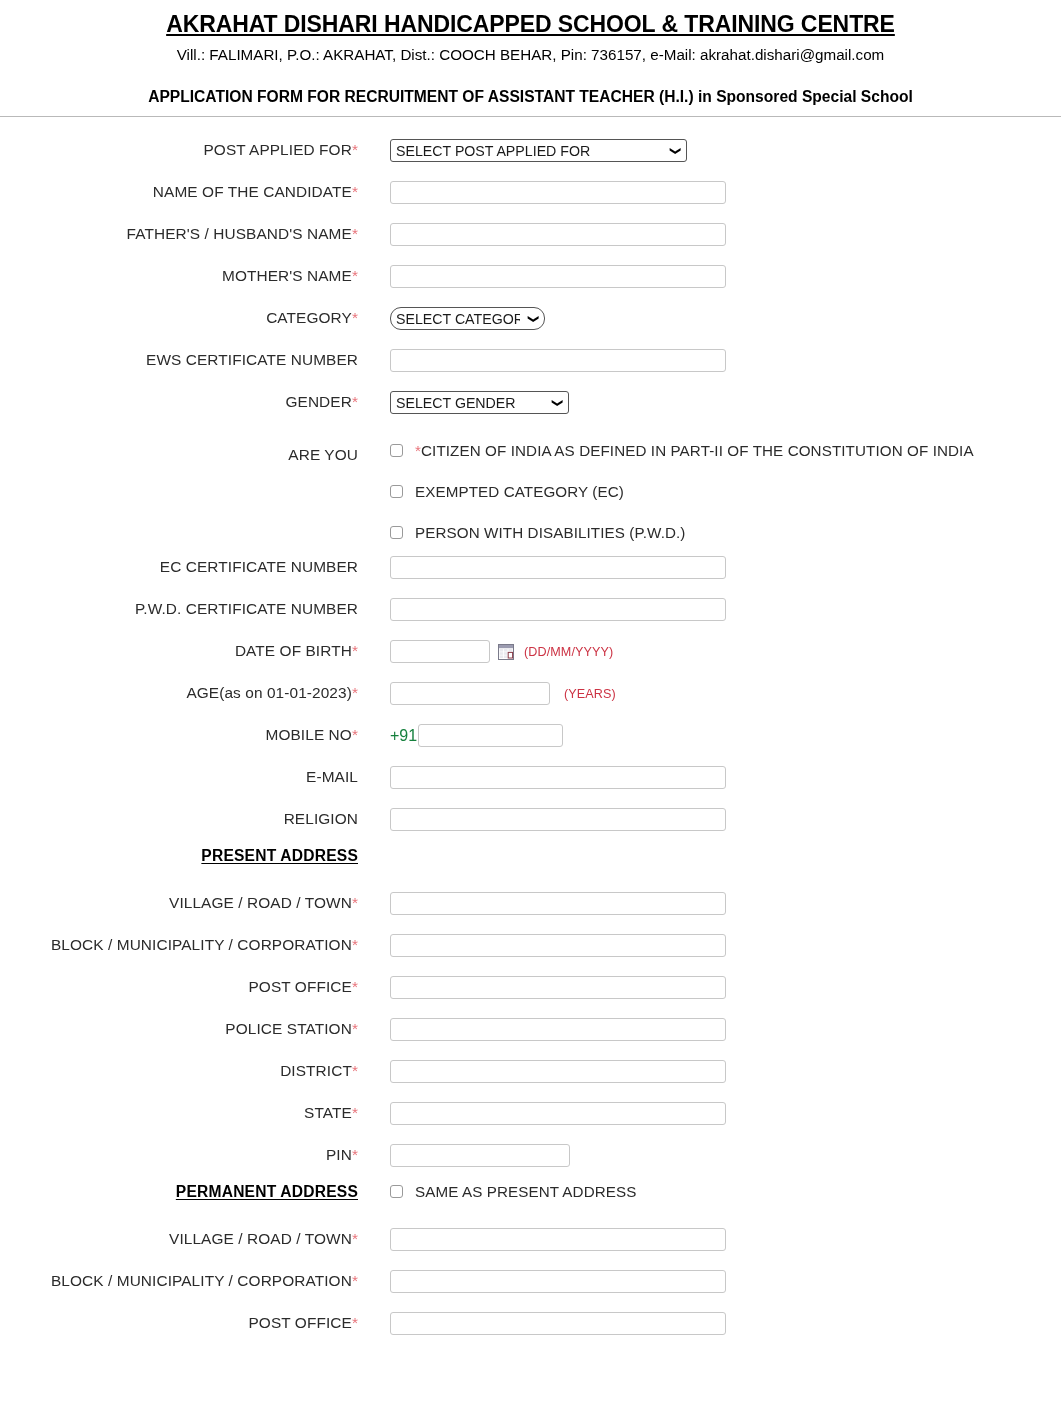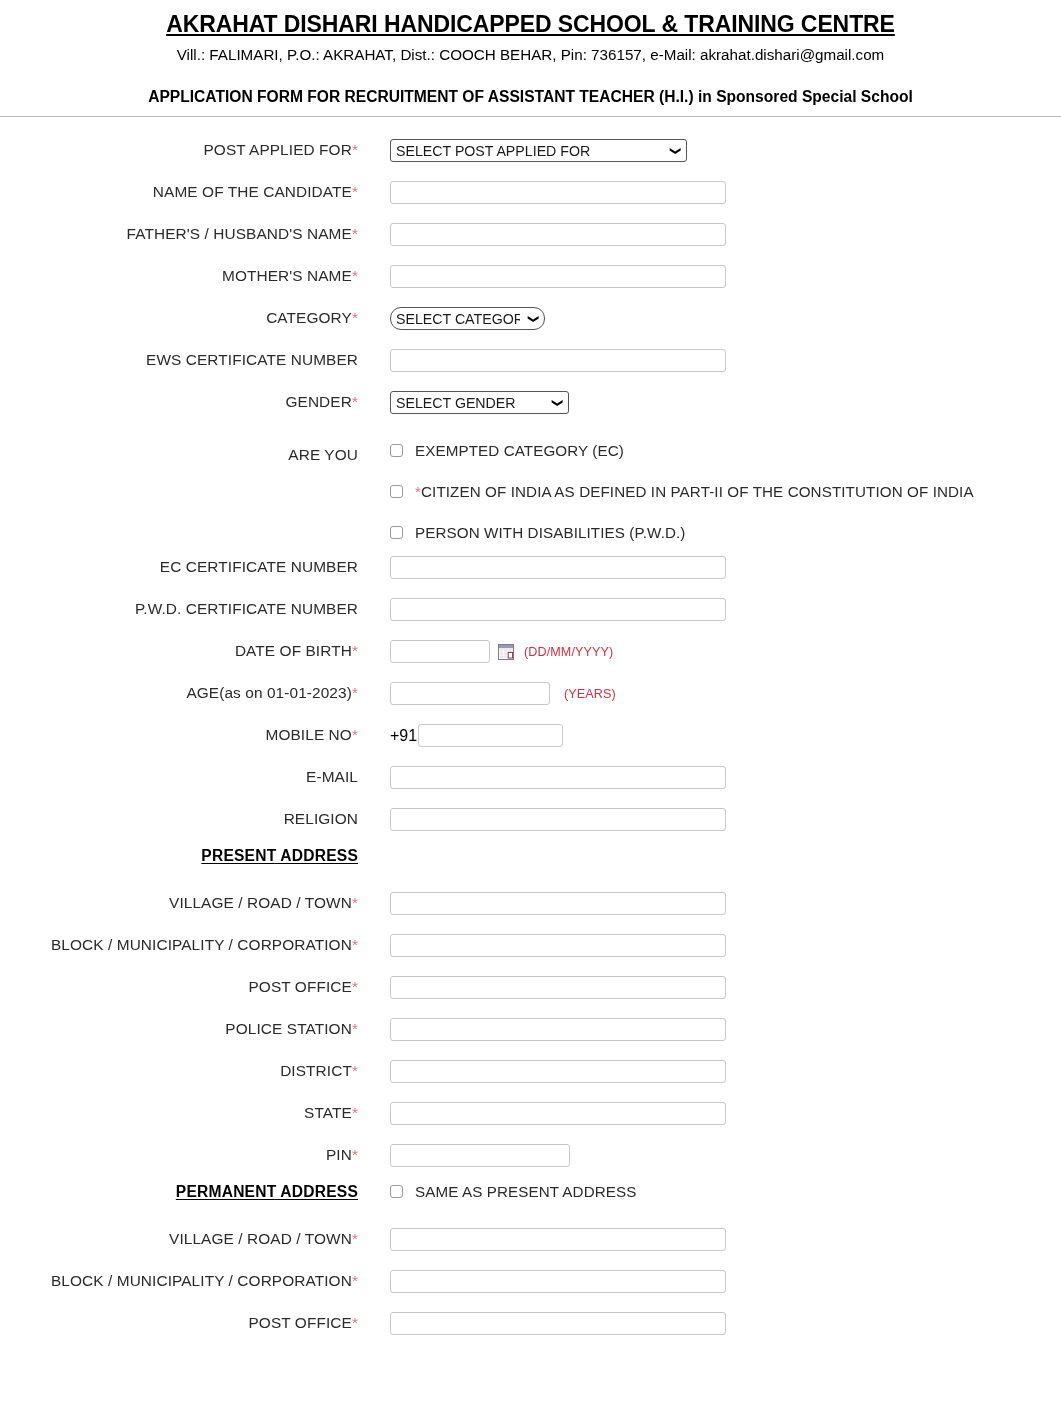--- a/index.html
+++ b/index.html
@@ -143,21 +143,21 @@
     font-size: 12.6px;
     margin-left: 10px;
     white-space: nowrap;
     letter-spacing: 0.1px;
   }
   .hint.age { margin-left: 14px; }
 
   
   .prefix {
     font-size: 16px;
-    color: #000000;
+    color: #15803d;
     margin-right: 1px;
     line-height: 1;
   }
 
   
   .cal-icon {
     width: 16px; height: 16px;
     margin-left: 8px;
     display: inline-block;
     flex: 0 0 16px;
@@ -291,26 +291,26 @@
       </span>
     </div>
   </div>
 
   <div class="row areyou-row">
     <div class="lbl" style="padding-top:16px;">ARE YOU</div>
     <div class="cb-stack">
 
       <div class="cb-line">
         <span class="cbox"></span>
-        <span class="cb-text">EXEMPTED CATEGORY (EC)</span>
+        <span class="cb-text"><span class="req">*</span><span>CITIZEN OF INDIA AS DEFINED IN PART-II OF THE CONSTITUTION OF INDIA</span></span>
       </div>
 
       <div class="cb-line">
         <span class="cbox"></span>
-        <span class="cb-text"><span class="req">*</span><span>CITIZEN OF INDIA AS DEFINED IN PART-II OF THE CONSTITUTION OF INDIA</span></span>
+        <span class="cb-text">EXEMPTED CATEGORY (EC)</span>
       </div>
 
       <div class="cb-line">
         <span class="cbox"></span>
         <span class="cb-text">PERSON WITH DISABILITIES (P.W.D.)</span>
       </div>
 
     </div>
   </div>
 

